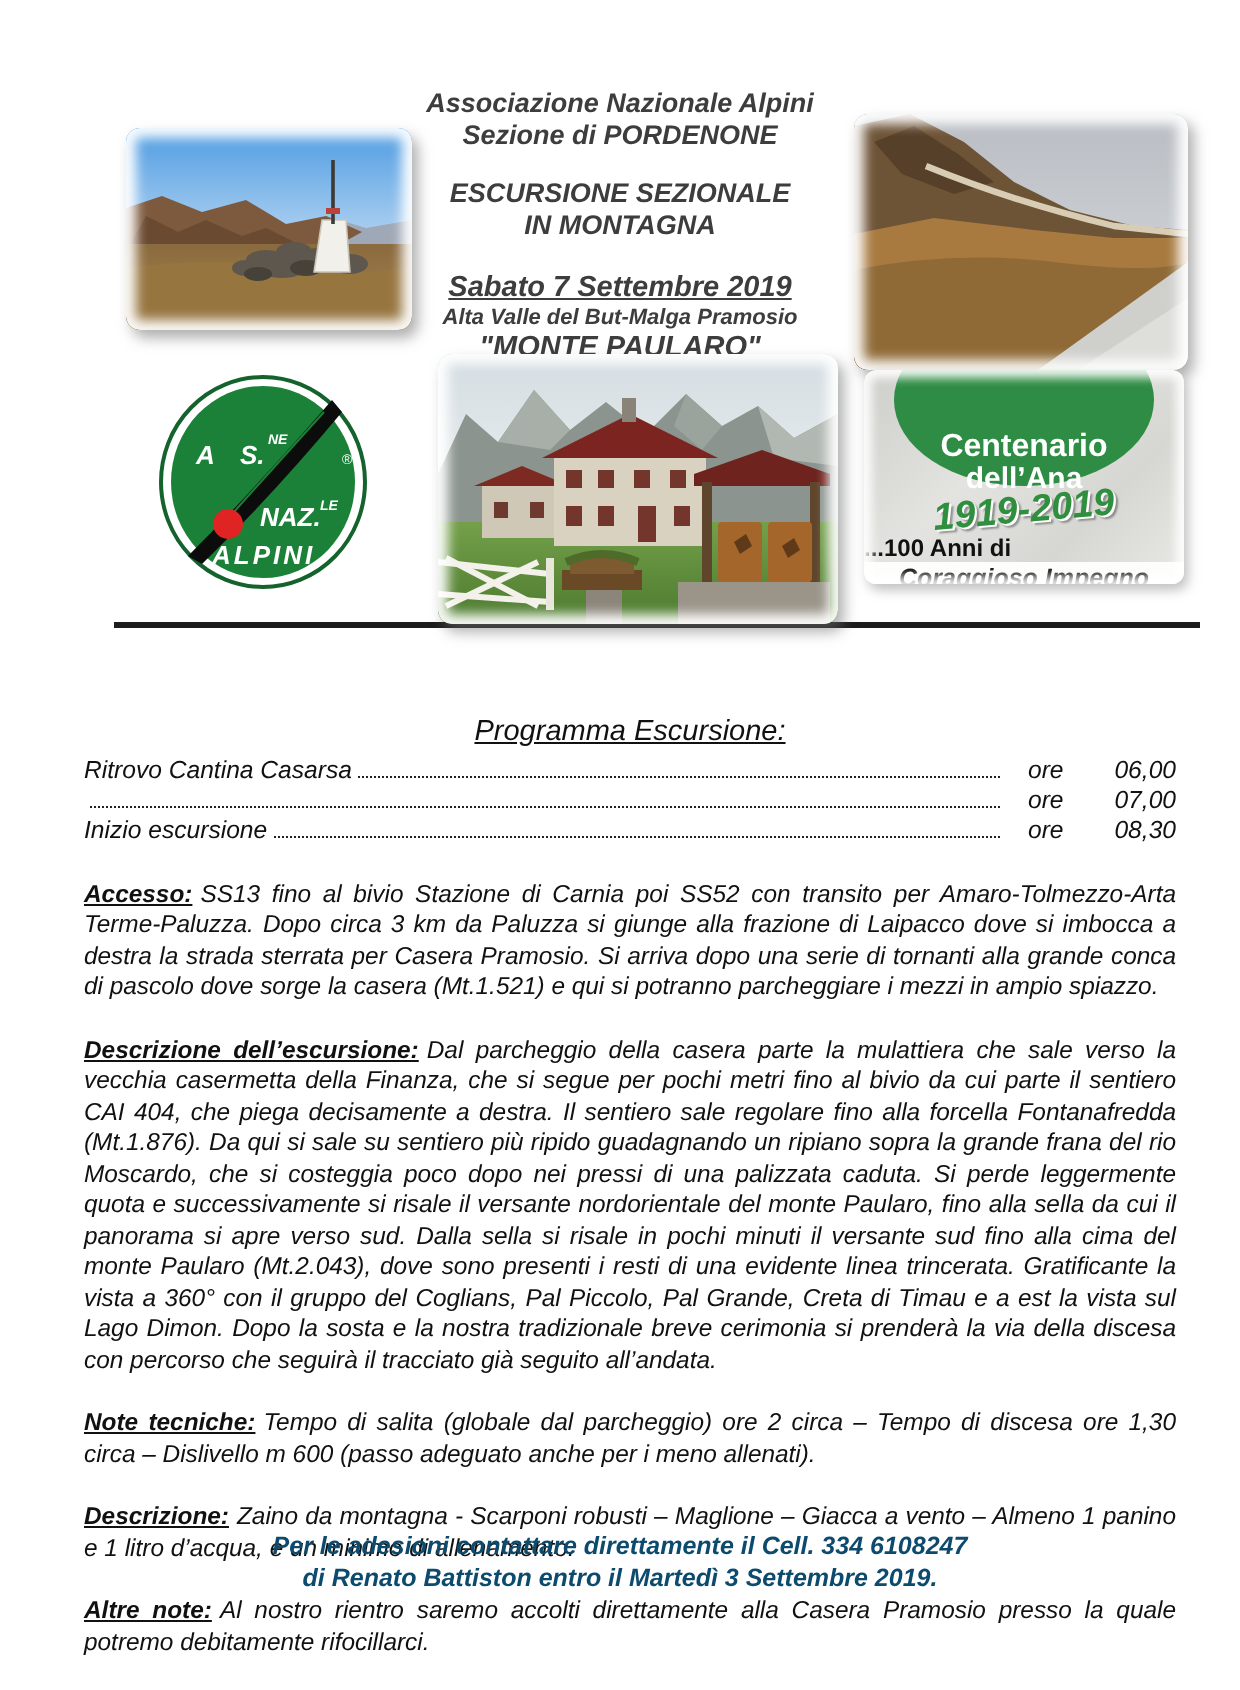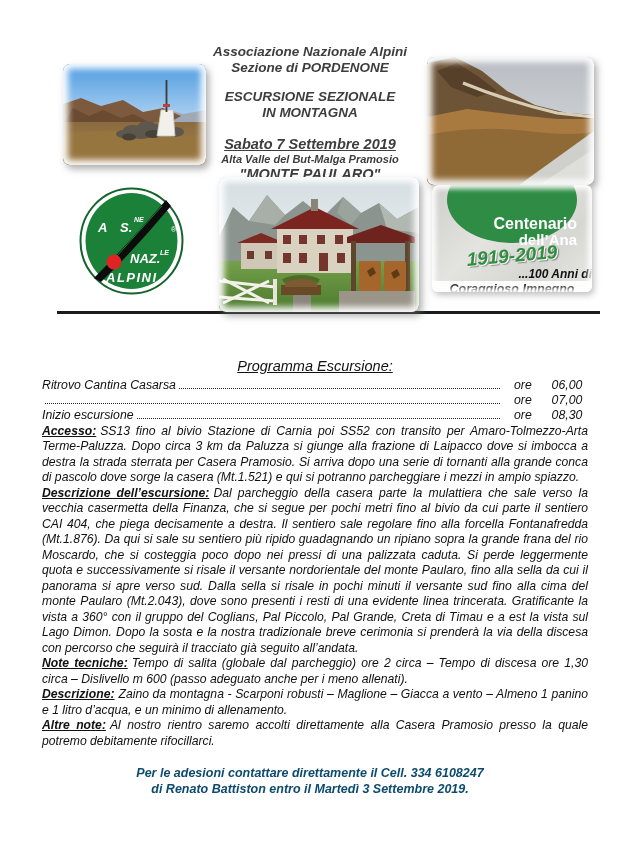--- a/index.html
+++ b/index.html
@@ -39,31 +39,31 @@
     box-shadow:2px 3px 6px rgba(130,130,130,.5);
   }
   #logo-centenario::after{
     content:"";position:absolute;inset:0;border-radius:inherit;
     box-shadow:inset 0 0 5px 4px rgba(255,255,255,.9);
   }
   .cent-dome{
     position:absolute;left:15px;top:-28px;width:130px;height:86px;
     background:#2e8c44;border-radius:50%;
   }
-  .cent-dome-text{position:absolute;left:0;top:30px;width:130px;text-align:right;color:#fff;}
+  .cent-dome-text{position:absolute;left:0;top:30px;width:130px;text-align:center;color:#fff;}
   .cent-l1{font-size:16px;font-weight:bold;line-height:17px;}
   .cent-l2{font-size:15px;font-weight:bold;line-height:16px;}
   .cent-years{
     position:absolute;left:0;top:60px;width:160px;text-align:center;
     font-size:19px;font-weight:bold;font-style:italic;color:#2f8f3f;
     transform:rotate(-5deg);text-shadow:1px 1px 0 #ffffff,2px 2px 1px rgba(0,0,0,.35);
   }
   .cent-anni{
-    position:absolute;left:0;top:82px;width:160px;text-align:right;
-    font-size:12px;font-weight:bold;font-style:italic;color:#111;
+    position:absolute;left:0;top:82px;width:160px;text-align:left;
+    font-size:12px;font-weight:bold;color:#111;
   }
   .cent-impegno{
     position:absolute;left:0;top:96px;width:160px;text-align:center;
     font-size:12.5px;font-weight:bold;font-style:italic;color:#111;
     background:#fdfdfc;padding-top:1px;height:12px;
   }
   .rule{
     position:absolute;left:57px;top:311px;width:543px;height:2.5px;
     background:#1c1c1c;z-index:1;
   }
@@ -73,22 +73,22 @@
     font-style:italic;color:#111;
   }
   .prog-heading{
     text-align:center;font-size:14.5px;font-weight:normal;
     text-decoration:underline;line-height:18px;margin-bottom:3px;
   }
   .prog-row{display:flex;align-items:baseline;font-size:12.3px;line-height:15.2px;}
   .prog-label{white-space:nowrap;}
   .prog-dots{flex:1;border-bottom:1.6px dotted #222;margin:0 14px 3px 3px;}
   .prog-unit{width:32px;}
-  .prog-time{width:42px;text-align:center;}
-  .para{font-size:12.2px;line-height:15.5px;text-align:justify;}
+  .prog-time{width:42px;text-align:right;}
+  .para{font-size:12.2px;line-height:15.5px;text-align:justify;margin-top:16px;}
   .plabel{font-weight:bold;text-decoration:underline;margin-right:4px;}
   
   .footer-red{
     position:absolute;top:765px;left:0;width:620px;text-align:center;
     font-size:12.5px;font-weight:bold;font-style:italic;
     line-height:16px;color:#0c4a6e;
   }
 </style>
 </head>
 <body>

